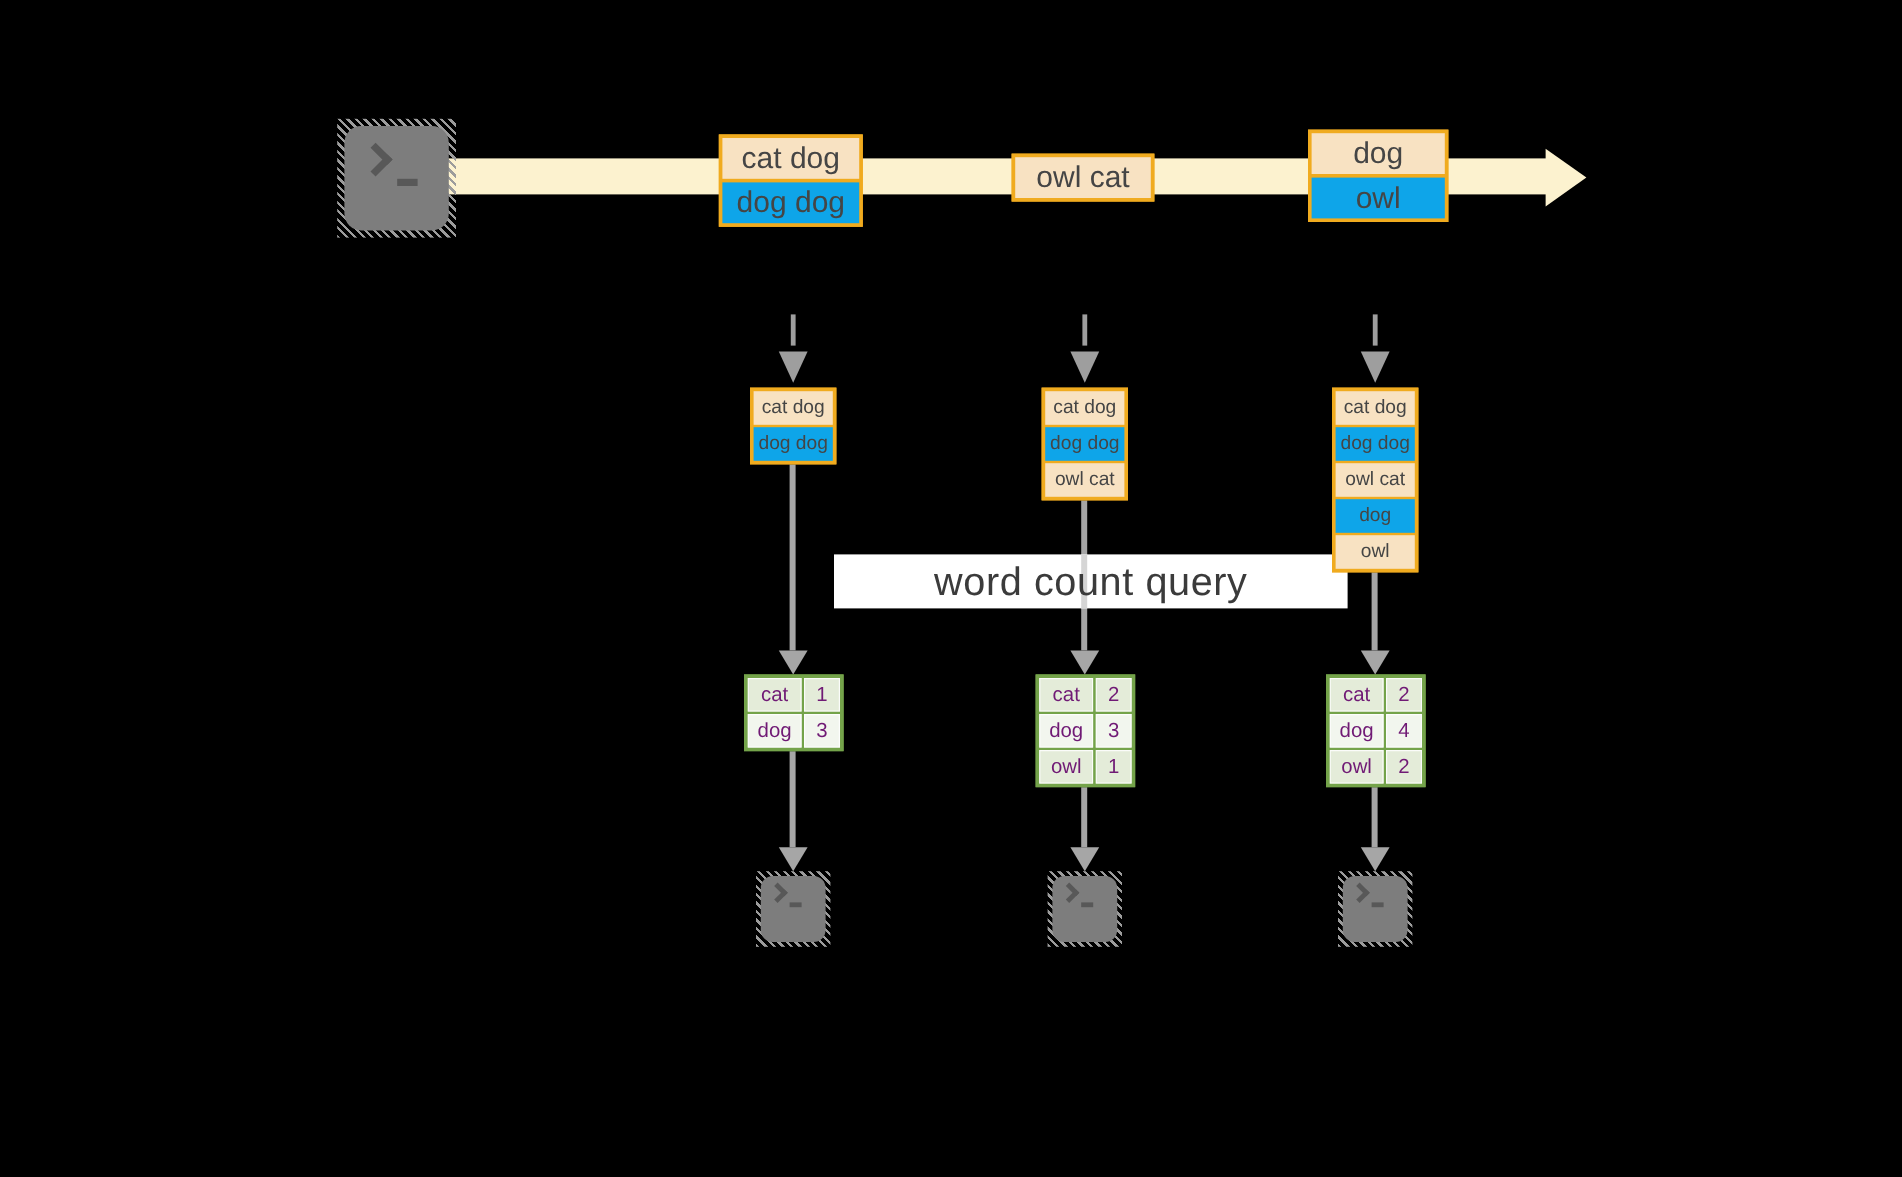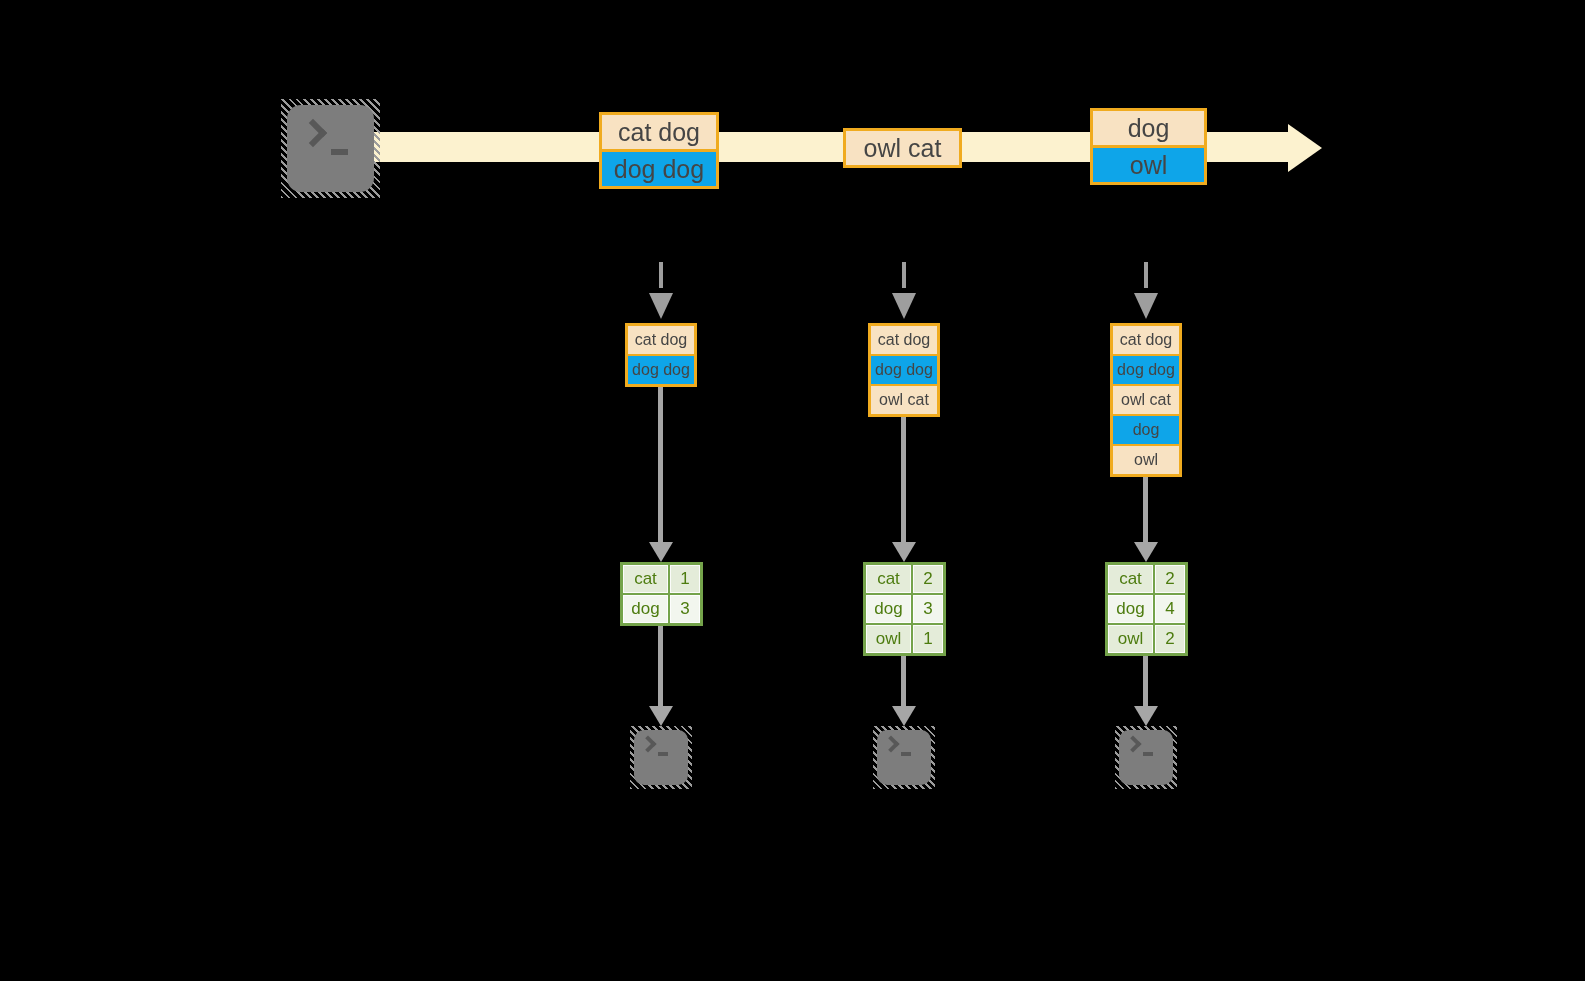--- a/index.html
+++ b/index.html
@@ -42,21 +42,21 @@
     border-right:12px solid transparent;border-top:20px solid #a6a6a6;z-index:1;}
   
   .banner{position:absolute;left:695px;top:462px;width:428px;height:45px;background:#ffffff;z-index:2;}
   .banner .thru{position:absolute;left:206px;top:0;width:5px;height:45px;background:#d5d5d5;}
   .banner .blabel{position:absolute;left:0;top:0;width:100%;height:45px;line-height:45px;
     text-align:center;font-size:33px;color:#3b3b3b;letter-spacing:0.5px;}
   
   .gtable{position:absolute;border:3px solid #74a34a;box-sizing:content-box;background:#74a34a;z-index:3;}
   .grow{display:flex;}
   .grow + .grow{margin-top:2px;}
-  .gcell{height:28px;line-height:28px;text-align:center;font-size:17px;color:#4d7c0f;
+  .gcell{height:28px;line-height:28px;text-align:center;font-size:17px;color:#701a75;
     box-shadow:inset 0 0 0 1px rgba(255,255,255,0.85);}
   .gcell.word{width:45px;margin-right:2px;}
   .gcell.num{width:30px;}
   .grow:nth-child(odd) .gcell{background:#e4ecd9;}
   .grow:nth-child(even) .gcell{background:#f2f6ee;}
   .z3{z-index:3;}
 </style>
 </head>
 <body>
 
@@ -108,20 +108,24 @@
     <div class="ocell">owl</div>
   </div>
 
   <div class="lstem" style="left:658px;top:387px;height:155px;"></div>
   <div class="lhead" style="left:649px;top:542px;"></div>
   <div class="lstem" style="left:901px;top:417px;height:125px;"></div>
   <div class="lhead" style="left:892px;top:542px;"></div>
   <div class="lstem" style="left:1143px;top:477px;height:65px;"></div>
   <div class="lhead" style="left:1134px;top:542px;"></div>
 
+  <div class="banner">
+    <div class="thru"></div>
+    <div class="blabel">word count query</div>
+  </div>
 
   <div class="gtable" style="left:620px;top:562px;">
     <div class="grow">
       <div class="gcell word">cat</div>
       <div class="gcell num">1</div>
     </div>
     <div class="grow">
       <div class="gcell word">dog</div>
       <div class="gcell num">3</div>
     </div>

